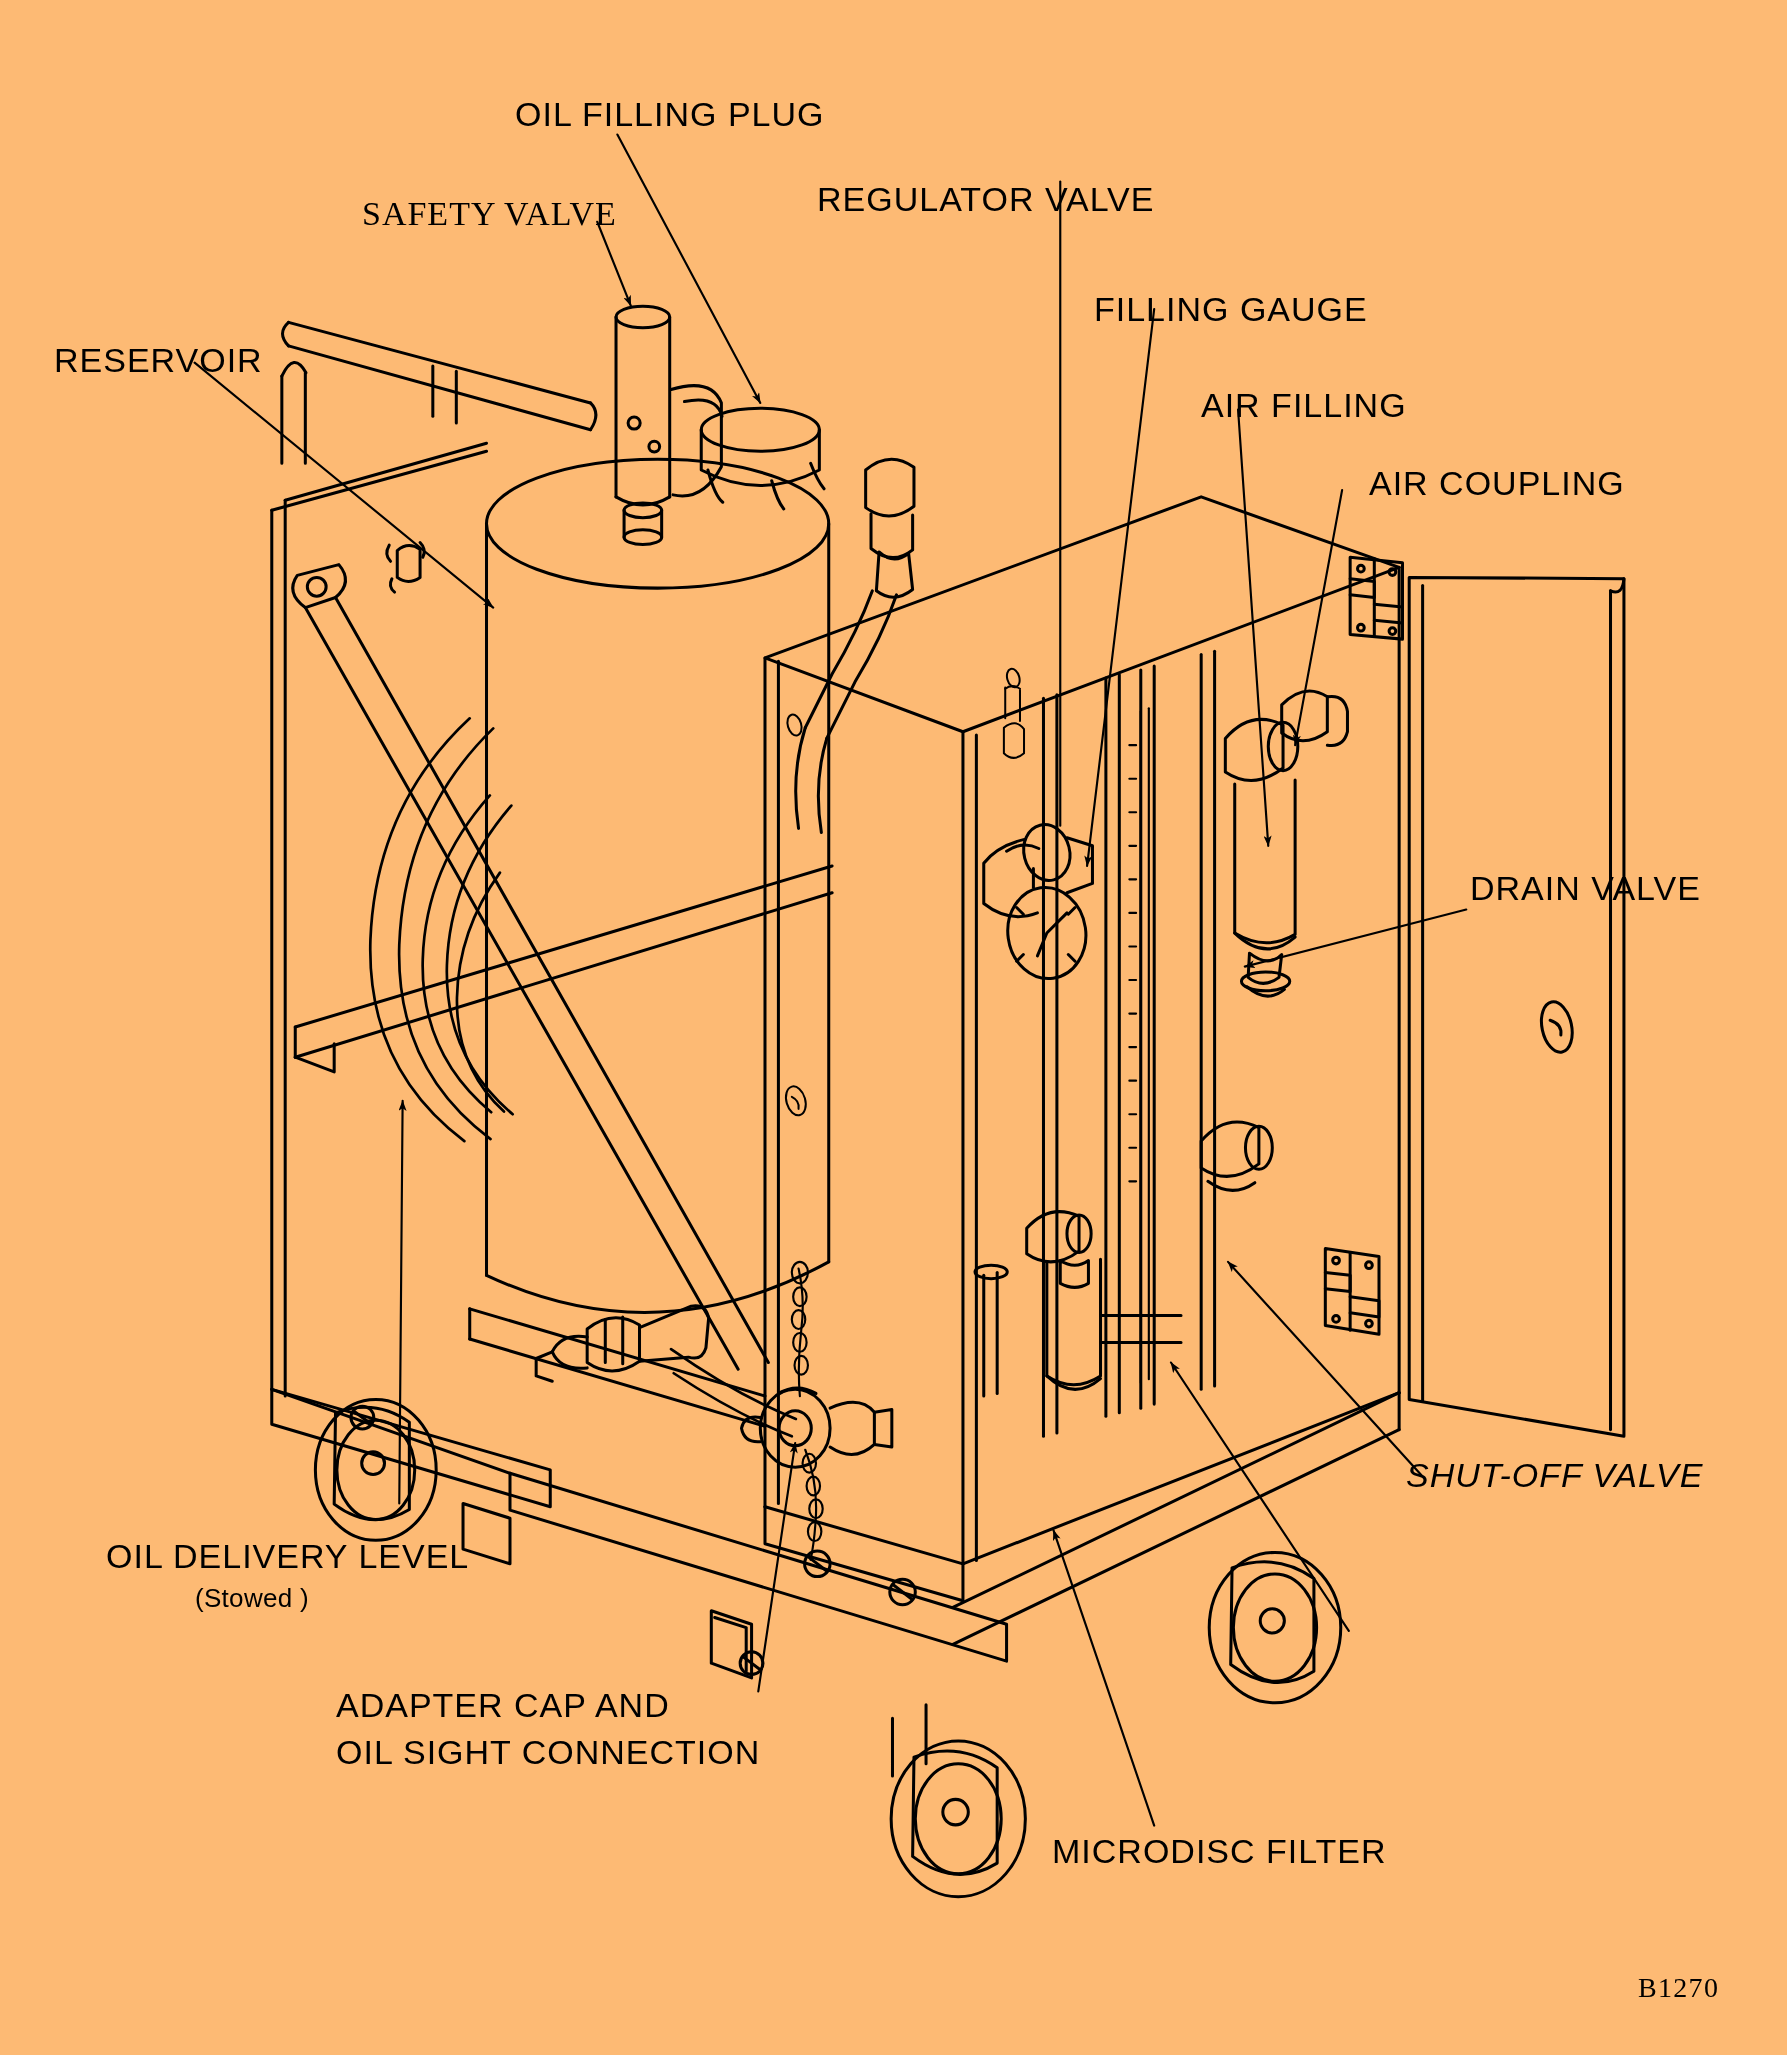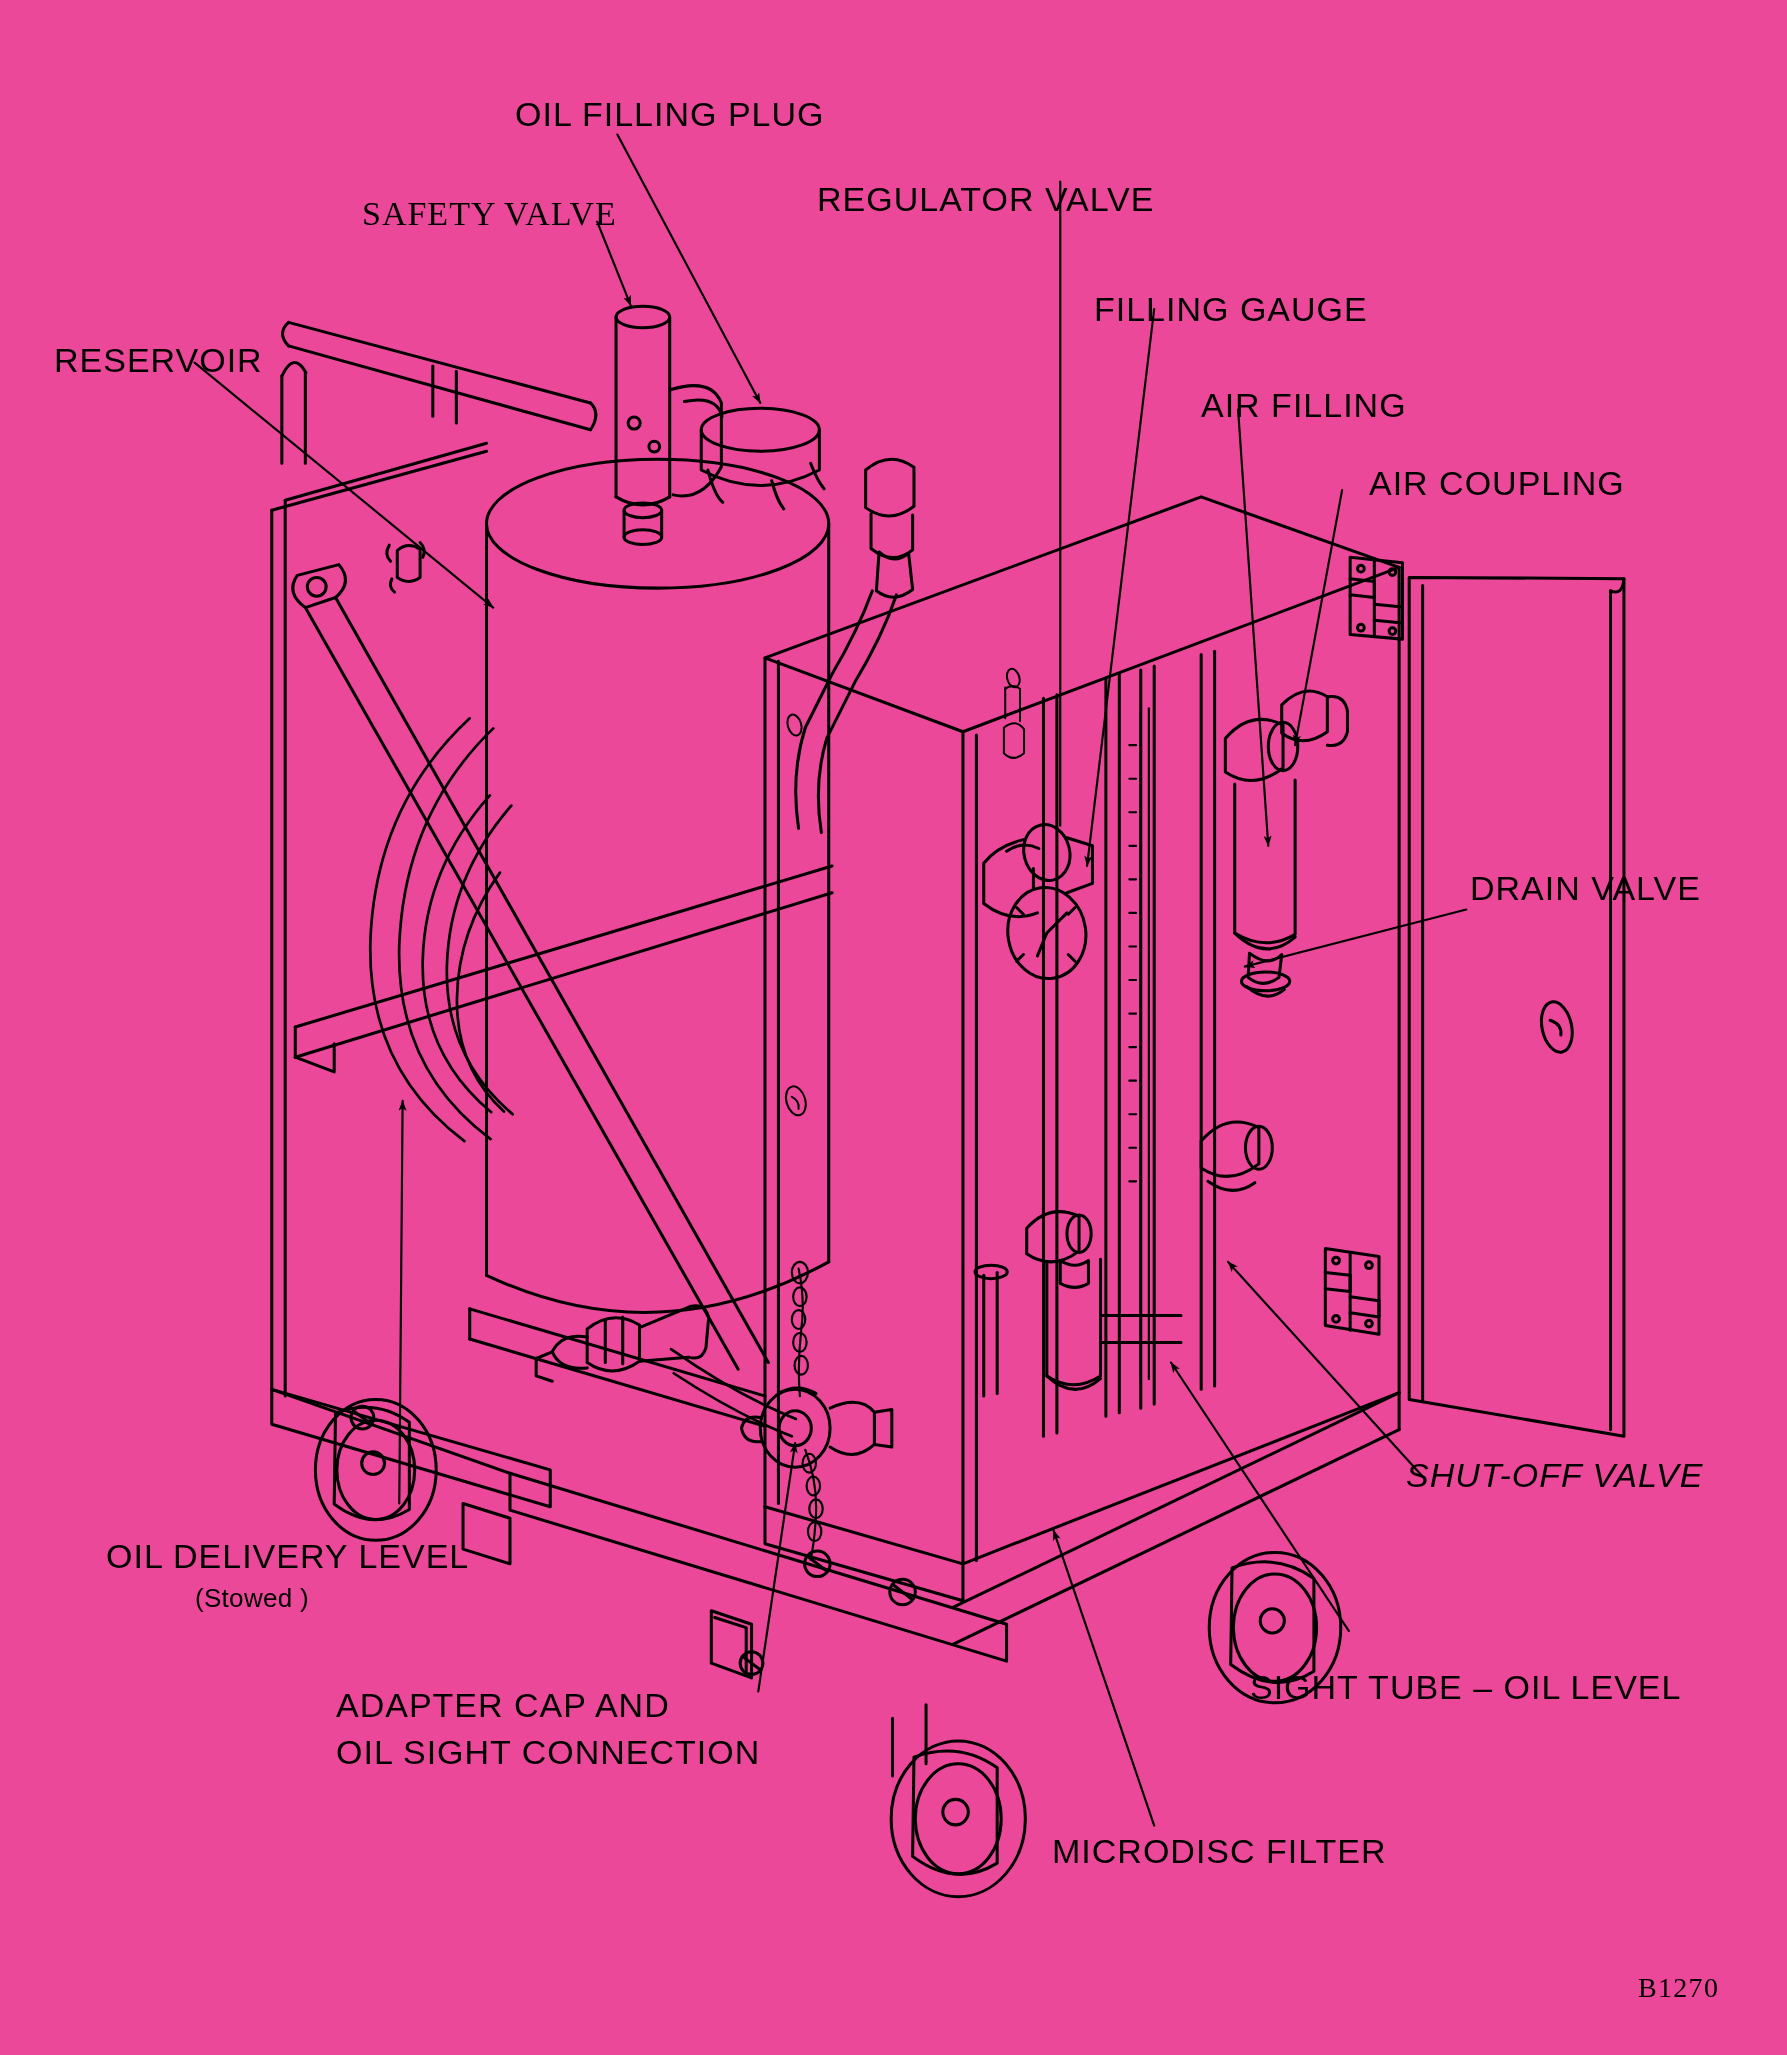--- a/index.html
+++ b/index.html
@@ -1,17 +1,17 @@
 <!DOCTYPE html>
 <html style="font-size:10.7px"><head>
 <meta charset="utf-8">
 <style>
   html,body{margin:0;padding:0;background:#fff;}
   body{font-family:"Liberation Sans", sans-serif;}
-  #page{position:relative;width:1787px;height:2056px;background:#ec4899;overflow:hidden;}
+  #page{position:relative;width:1787px;height:2056px;background:#fdba74;overflow:hidden;}
   #page svg{position:absolute;left:0;top:0;width:1787px;height:2056px;}
   .lbl{position:absolute;color:#000;font-family:"Liberation Sans",sans-serif;font-weight:400;
        letter-spacing:1px;white-space:nowrap;line-height:1.12;}
   .lbl.big{font-size:34px;}
   .lbl.sub{font-size:26px;letter-spacing:0.3px;}
   .lbl.code{font-size:28px;letter-spacing:1.3px;font-family:Liberation Serif, serif;}
 </style>
 </head>
 <body>
 
@@ -339,21 +339,20 @@
   <div class="lbl big" style="left:1201px;top:386px;">AIR FILLING</div>
 
   <div class="lbl big" style="left:1369px;top:464px;">AIR COUPLING</div>
 
   <div class="lbl big" style="left:54px;top:341px;">RESERVOIR</div>
 
   <div class="lbl big" style="left:1470px;top:869px;">DRAIN VALVE</div>
 
   <div class="lbl big" style="left:1406px;top:1456px;font-style:italic;">SHUT-OFF VALVE</div>
 
-  <div class="lbl big" style="left:1250px;top:1668px;">SIGHT TUBE – OIL LEVEL</div>
 
   <div class="lbl big" style="left:1052px;top:1832px;">MICRODISC FILTER</div>
 
   <div class="lbl big" style="left:106px;top:1537px;">OIL DELIVERY LEVEL</div>
 
   <div class="lbl sub" style="left:195px;top:1584px;">(Stowed )</div>
 
   <div class="lbl big" style="left:336px;top:1686px;">ADAPTER CAP AND</div>
 
   <div class="lbl big" style="left:336px;top:1733px;">OIL SIGHT CONNECTION</div>

